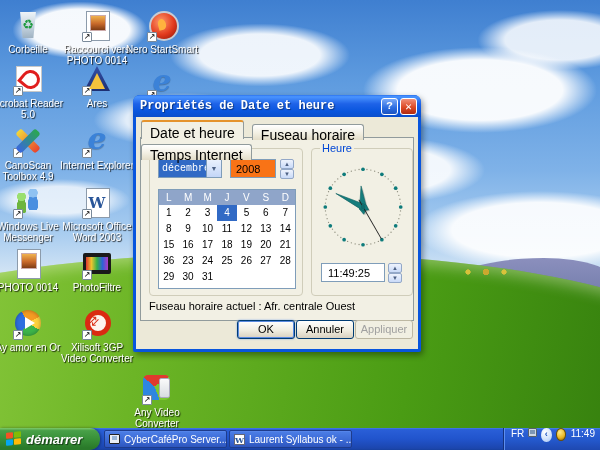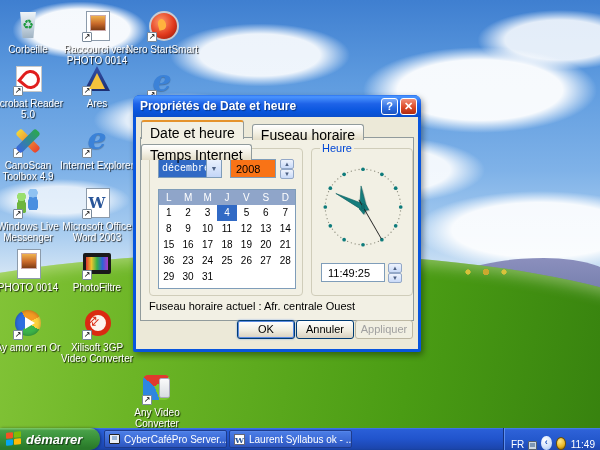--- a/index.html
+++ b/index.html
@@ -54,21 +54,21 @@
   .k-photofiltre::after { content:""; position:absolute; left:6px; top:11px; width:22px; height:13px; background:linear-gradient(90deg,#e03a2e,#eec32e,#35b04a,#2e62d8,#b03ac8); }
   .k-media-player::before { content:""; position:absolute; left:4px; top:4px; width:26px; height:26px; border-radius:50%; background:conic-gradient(from -30deg, #f59b23 0 25%, #ffd23e 25% 42%, #3db54a 42% 68%, #2e6fe0 68% 100%); box-shadow:inset 0 0 4px rgba(0,0,0,.35); }
   .k-media-player::after { content:""; position:absolute; left:14px; top:11px; width:10px; height:12px; background:#fff; clip-path:polygon(0 0,100% 50%,0 100%); }
   .k-xilisoft::before { content:""; position:absolute; left:5px; top:4px; width:16px; height:16px; background:#fdf3ef; border:5px solid #da2a12; border-radius:50%; }
   .k-xilisoft::after { content:"\21C4"; position:absolute; left:9px; top:8px; font-size:12px; color:#da2a12; transform:rotate(-45deg); }
   .k-anyvideo::before { content:""; position:absolute; left:3px; top:4px; width:27px; height:25px; border-radius:5px; background:conic-gradient(from -50deg at 42% 45%, #e03a2e 0 30%, #7cc832 30% 58%, #2e86e0 58% 100%); }
   .k-anyvideo::after { content:""; position:absolute; right:4px; top:7px; width:9px; height:18px; background:linear-gradient(180deg,#fafafa,#d8dde2); border-radius:2px; border:1px solid #aab; }
 
   
   .dialog { position:absolute; left:133px; top:95px; width:288px; height:257px; background:#0855dd; border-radius:7px 7px 2px 2px; box-shadow:2px 3px 6px rgba(0,0,0,.4); z-index:10; }
-  .titlebar { height:22px; border-radius:7px 7px 0 0; padding:0 4px 0 7px; display:flex; align-items:center; background:linear-gradient(180deg,#2b74f0 0%,#4a94ff 8%,#1e63e8 40%,#0855dd 75%,#0a4ecb 100%); }
+  .titlebar { height:22px; border-radius:7px 7px 0 0; padding:0 4px 0 7px; display:flex; align-items:center; background:linear-gradient(180deg,#2b74f0 0%,#4a94ff 8%,#1e63e8 40%,#0855dd 75%,#0a4ecb 100%);font-family:Liberation Mono, monospace; }
   .title-text { flex:1; font-size:12px; font-weight:bold; color:#fff; text-shadow:1px 1px 1px #0a3580; white-space:nowrap; overflow:hidden; }
   .tb-btn { width:17px; height:17px; margin-left:2px; border:1px solid #fff; border-radius:3px; font-size:11px; font-weight:bold; color:#fff; display:flex; align-items:center; justify-content:center; cursor:pointer; }
   .tb-help { background:linear-gradient(180deg,#7aa9f8,#2a6be0 60%,#1d54c0); }
   .tb-close { background:linear-gradient(180deg,#f0907a,#dd4a26 55%,#b02a10); }
   .dialog-body { position:relative; margin:0 3px 3px; height:232px; background:#ece9d8; }
 
   .tab-strip { position:absolute; top:3px; left:5px; height:18px; z-index:2; }
   .tab { display:inline-block; position:relative; top:2px; height:16px; padding:2px 8px 0; margin-right:8px; font-size:14px; color:#000; background:linear-gradient(180deg,#fff,#f2efe2 55%,#e3ddc8); border:1px solid #919b9c; border-bottom:none; border-radius:3px 3px 0 0; cursor:pointer; }
   .tab.active { top:0; height:19px; padding-top:3px; background:#f2f0e4; border-top:2px solid #e5932c; }
   .tabpage { position:absolute; top:20px; left:4px; right:4px; height:184px; background:#f2f0e4; border:1px solid #919b9c; }
@@ -109,21 +109,21 @@
   .taskbar { position:absolute; left:0; bottom:0; width:600px; height:22px; background:linear-gradient(180deg,#4a7fe8 0%,#2a5fd8 6%,#2154cc 50%,#1c46ae 92%,#17409e 100%); z-index:20; }
   .start-btn { position:absolute; left:0; top:0; width:100px; height:22px; border-radius:0 10px 10px 0; background:linear-gradient(180deg,#7ec96a 0%,#48a048 12%,#389038 50%,#2a7a2a 90%); box-shadow:1px 0 3px rgba(0,0,0,.4); display:flex; align-items:center; padding-left:6px; cursor:pointer; }
   .win-flag { width:15px; height:14px; display:grid; grid-template-columns:7px 7px; grid-template-rows:6px 6px; gap:1px; transform:skewY(-6deg); }
   .win-flag i { border-radius:1px; }
   .wf-r { background:#f35325; } .wf-g { background:#81bc06; } .wf-b { background:#05a6f0; } .wf-y { background:#ffba08; }
   .start-label { margin-left:5px; font:italic bold 13px "Liberation Sans", sans-serif; color:#fff; text-shadow:1px 1px 1px rgba(0,0,0,.6); }
   .task-btn { position:absolute; top:2px; height:18px; border-radius:2px; background:linear-gradient(180deg,#5b8aee 0%,#4a7ce4 8%,#3a68d4 60%,#2e56be 100%); background-color:#3a68d4; border:1px solid #1e3c8c; color:#fff; font-size:10px; display:flex; align-items:center; padding:0 4px; gap:4px; cursor:pointer; overflow:hidden; white-space:nowrap; }
   .mini-monitor { width:11px; height:10px; flex:0 0 auto; background:#e8eef4; border:1px solid #222; border-radius:1px; position:relative; }
   .mini-monitor::after { content:""; position:absolute; left:2px; right:2px; top:1px; bottom:3px; background:#9ab6d8; }
   .mini-word { width:11px; height:11px; flex:0 0 auto; background:#fff; border:1px solid #667; color:#2a5699; font:bold 8px "DejaVu Serif", serif; line-height:10px; text-align:center; }
-  .tray { position:absolute; right:0; top:0; height:22px; width:97px; display:flex; align-items:flex-end; gap:4px; padding:0 5px 0 7px; background:linear-gradient(180deg,#4a86e8 0%,#2e62d8 8%,#2458cc 55%,#1e48b0 100%); border-left:1px solid #14327e; box-shadow:inset 1px 0 0 #5d8ef0; }
+  .tray { position:absolute; right:0; top:0; height:22px; width:97px; display:flex; align-items:flex-start; gap:4px; padding:0 5px 0 7px; background:linear-gradient(180deg,#4a86e8 0%,#2e62d8 8%,#2458cc 55%,#1e48b0 100%); border-left:1px solid #14327e; box-shadow:inset 1px 0 0 #5d8ef0; }
   .tray-lang { color:#fff; font-size:10px; }
   .tray-mon { width:11px; height:9px; background:#cfd8e2; border:1px solid #55606c; border-radius:1px; position:relative; }
   .tray-mon::after { content:""; position:absolute; inset:1px 1px 2px 1px; background:#7e97b5; }
   .tray-chev { width:14px; height:14px; border-radius:50%; background:radial-gradient(circle at 35% 30%, #fff, #cfe0fa 60%, #9cc0f5); color:#1d54c0; font-size:9px; font-weight:bold; text-align:center; line-height:13px; cursor:pointer; }
   .tray-gold { width:13px; height:13px; border-radius:50%; background:radial-gradient(circle at 35% 30%, #ffe98a, #e8b422 60%, #8a6207); border:1px solid #6d4f06; cursor:pointer; }
   .tray-clock { color:#fff; font-size:10px; margin-left:1px; }
 </style>
 </head>
 <body>
 

